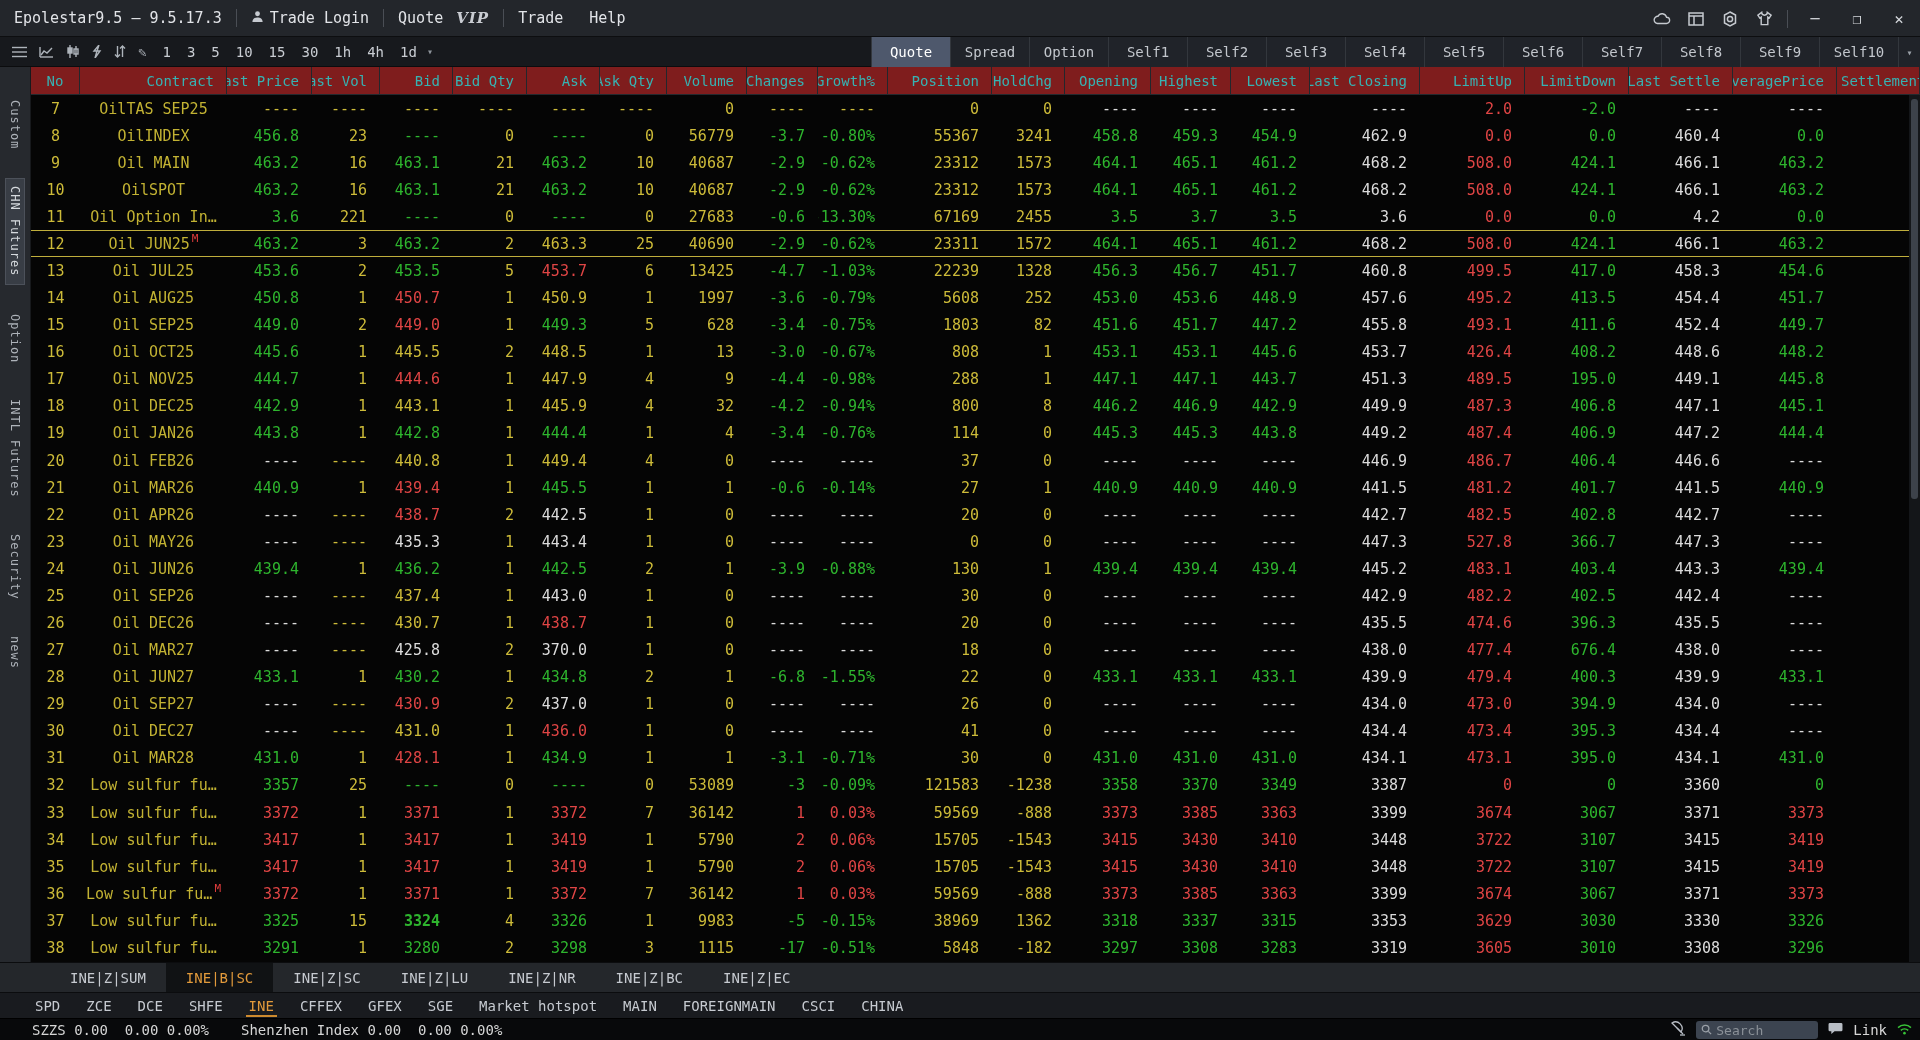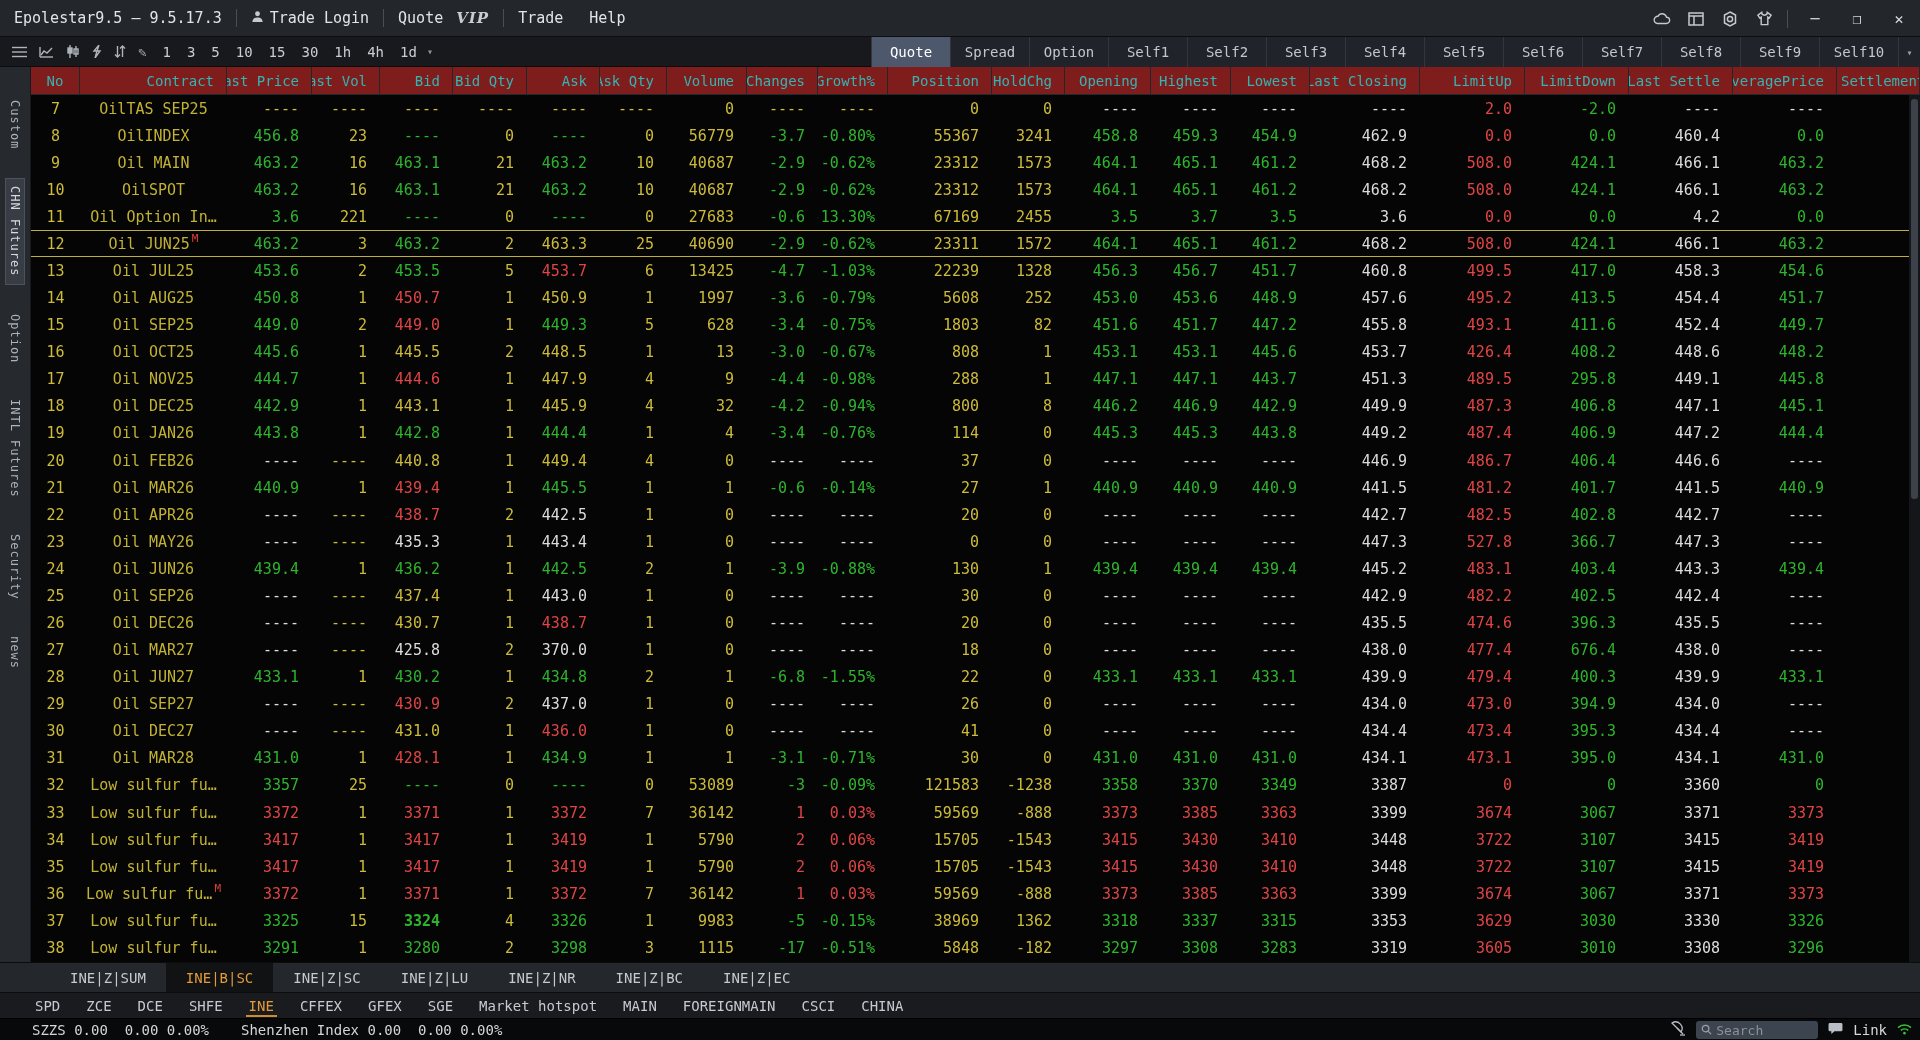--- a/index.html
+++ b/index.html
@@ -521,21 +521,21 @@
           <div class="dcell c-y" style="width: 80px;">9</div>
           <div class="dcell c-g" style="width: 71px;">-4.4</div>
           <div class="dcell c-g" style="width: 70px;">-0.98%</div>
           <div class="dcell c-y" style="width: 104px;">288</div>
           <div class="dcell c-y" style="width: 73px;">1</div>
           <div class="dcell c-g" style="width: 86px;">447.1</div>
           <div class="dcell c-g" style="width: 80px;">447.1</div>
           <div class="dcell c-g" style="width: 79px;">443.7</div>
           <div class="dcell c-w" style="width: 110px;">451.3</div>
           <div class="dcell c-r" style="width: 105px;">489.5</div>
-          <div class="dcell c-g" style="width: 104px;">295.8</div>
+          <div class="dcell c-g" style="width: 104px;">195.0</div>
           <div class="dcell c-w" style="width: 104px;">449.1</div>
           <div class="dcell c-g" style="width: 104px;">445.8</div>
           <div class="dcell" style="width: 83px;"></div>
         </div>
         <div class="drow">
           <div class="dcell c-center col-no" style="width: 49px;">18</div>
           <div class="dcell c-center col-contract" style="width: 147px;">
             <span>Oil DEC25</span>
           </div>
           <div class="dcell c-g" style="width: 85px;">442.9</div>

